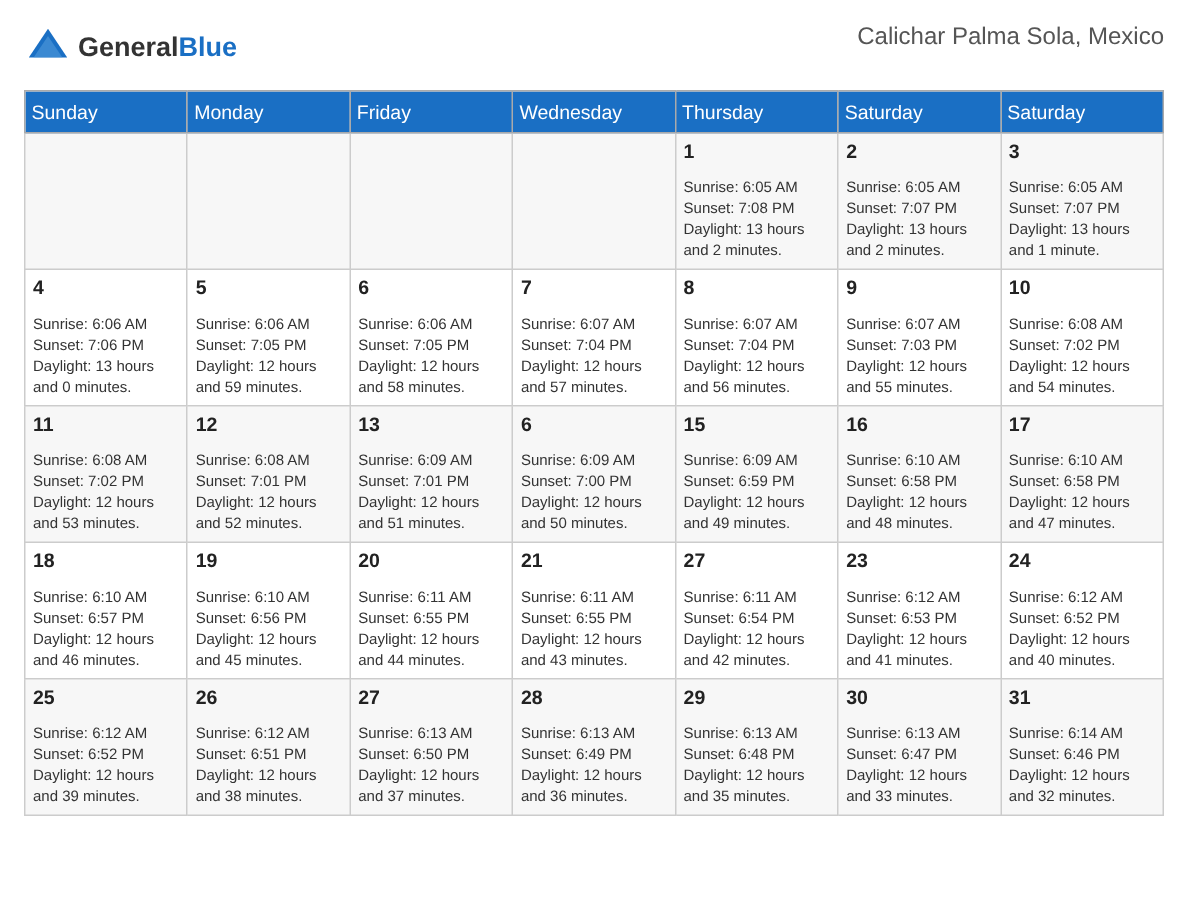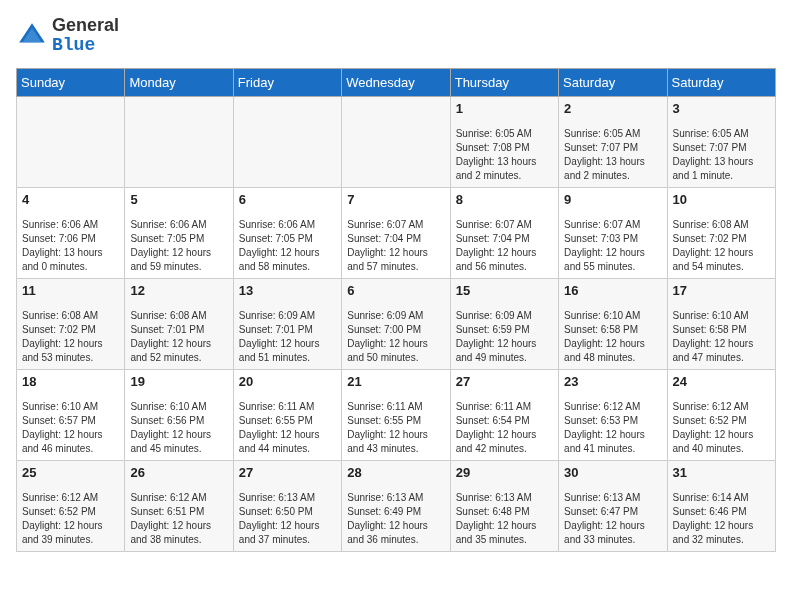--- a/index.html
+++ b/index.html
@@ -16,33 +16,32 @@
       align-items: flex-start;
       margin-bottom: 12px;
     }
     .logo {
       display: flex;
       align-items: center;
       gap: 4px;
     }
     .logo-text {
       display: flex;
-      flex-direction: column;
+      flex-direction: row;
       line-height: 1.1;
     }
     .logo-general {
       font-size: 18px;
       font-weight: bold;
       color: #333;
     }
     .logo-blue {
       font-size: 18px;
       font-weight: bold;
       color: #1a6fc4;
-      font-family: Liberation Mono, monospace;
     }
     .logo-icon {
       width: 32px;
       height: 32px;
     }
     .title-block {
       text-align: right;
     }
     .month-title {
       font-size: 36px;
@@ -108,20 +107,21 @@
     <svg class="logo-icon" viewBox="0 0 40 40">
       <polygon points="20,4 36,28 4,28" fill="#1a6fc4"></polygon>
       <polygon points="20,10 32,28 8,28" fill="#5ba3e0" opacity="0.5"></polygon>
     </svg>
     <div class="logo-text">
       <span class="logo-general">General</span>
       <span class="logo-blue">Blue</span>
     </div>
   </div>
   <div class="title-block">
+    <div class="location">Calichar Palma Sola, Mexico</div>
   </div>
 </div>
 
 <table>
   <thead>
     <tr>
     <th>Sunday</th>
         <th>Monday</th>
         <th>Friday</th>
         <th>Wednesday</th>

